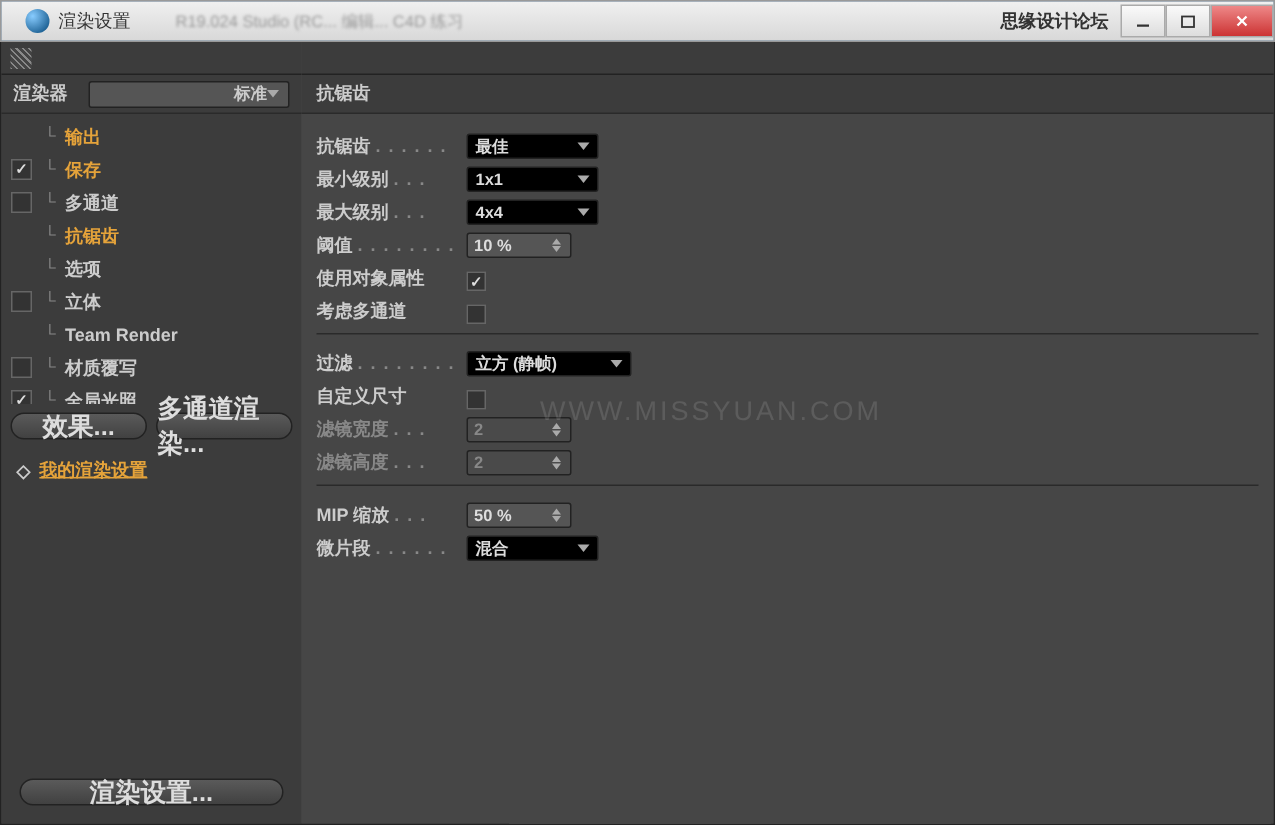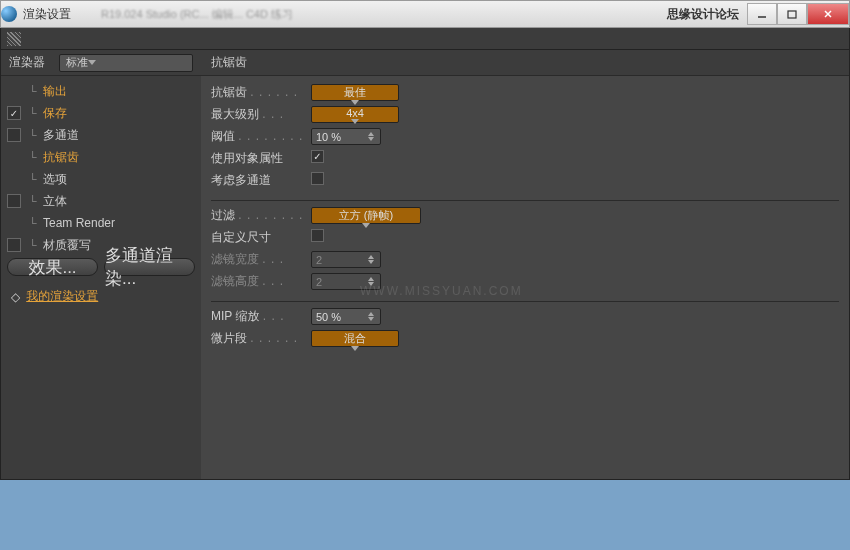--- a/index.html
+++ b/index.html
@@ -1,67 +1,67 @@
 <!DOCTYPE html>
 <html><head>
 <meta charset="utf-8">
 <style>
 * { margin: 0; padding: 0; box-sizing: border-box; font-family: "Microsoft YaHei", sans-serif; }
 body { width: 850px; height: 550px; background: #7aa3c8; overflow: hidden; }
-.titlebar { height: 28px; background: linear-gradient(#f0f0f0,#d8d8d8); display: flex; align-items: center; padding: 0 0; border: 1px solid #999; position: relative; }
+.titlebar { height: 28px; background: linear-gradient(#f0f0f0,#d8d8d8); display: flex; align-items: center; padding: 0 16px; border: 1px solid #999; position: relative; }
 .titlebar .app-icon { width: 16px; height: 16px; border-radius: 50%; background: radial-gradient(circle at 30% 30%, #8cf, #047); margin-right: 6px; }
 .titlebar .title { font-size: 12px; color: #333; }
 .titlebar .blur { font-size: 11px; color: #999; filter: blur(1px); margin-left: 30px; white-space: nowrap; overflow: hidden; }
 .titlebar .right { position: absolute; right: 0; display: flex; align-items: center; font-weight: bold; }
 .titlebar .forum { font-size: 12px; color: #333; margin-right: 8px; }
 .winbtns { display: flex; }
 .winbtn { width: 30px; height: 22px; border: 1px solid #aaa; display: flex; align-items: center; justify-content: center; font-size: 12px; background: linear-gradient(#fafafa,#ddd); }
 .winbtn.close { background: linear-gradient(#e88,#c33); color: #fff; width: 42px; }
 .winbtn svg { width: 10px; height: 10px; }
-.main { display: flex; height: 452px; background: #464646; border: 1px solid #222; border-top: none; }
+.main { display: flex; height: 522px; background: #464646; border: 1px solid #222; border-top: none; font-weight: bold; }
 .toolstrip { height: 22px; background: #3c3c3c; border-bottom: 1px solid #222; display: flex; align-items: center; padding-left: 6px; }
 .toolstrip .grid-icon { width: 14px; height: 14px; background: repeating-linear-gradient(45deg,#888 0 1px,#444 1px 3px); }
 .left { width: 200px; background: #3c3c3c; display: flex; flex-direction: column; font-size: 12px; color: #ccc; }
 .renderer-row { display: flex; align-items: center; height: 26px; padding: 0 8px; border-bottom: 1px solid #2a2a2a; }
 .renderer-row .lbl { width: 50px; }
-.dropdown { background: #555; border: 1px solid #222; height: 18px; display: flex; align-items: center; justify-content: flex-start; padding: 0 6px; font-size: 11px; color: #ccc; border-radius: 2px; flex: 1; }
+.dropdown { background: #555; border: 1px solid #222; height: 18px; display: flex; align-items: center; justify-content: flex-end; padding: 0 6px; font-size: 11px; color: #ccc; border-radius: 2px; flex: 1; }
 .dropdown .arrow { border-left: 4px solid transparent; border-right: 4px solid transparent; border-top: 5px solid #aaa; }
 .tree { flex: 1; padding: 4px 0; overflow: auto; }
 .tree-row { display: flex; align-items: center; height: 22px; padding-left: 6px; }
 .tree-row .cb { width: 14px; height: 14px; border: 1px solid #666; background: #333; margin-right: 8px; display: flex; align-items: center; justify-content: center; font-size: 10px; color: #ddd; }
 .tree-row .cb.checked::after { content: "✓"; }
 .tree-row .branch { width: 14px; color: #888; font-size: 11px; }
 .tree-row .txt { color: #ccc; }
 .tree-row .txt.orange { color: #e5a33a; }
 .tree-row.sel .txt { color: #e5a33a; }
 .btnrow { display: flex; gap: 6px; padding: 6px; }
 .btn { flex: 1; background: linear-gradient(#5a5a5a,#414141); border: 1px solid #222; border-radius: 9px; height: 18px; font-size: 17px; color: #ddd; display: flex; align-items: center; justify-content: center; }
 .presets { padding: 6px 10px; display: flex; align-items: center; gap: 6px; }
 .presets .icon { font-size: 12px; color: #ccc; }
 .presets .txt { color: #e5a33a; font-size: 12px; text-decoration: underline; }
 .bottom-btn { margin: auto 6px 6px; }
 .right-pane { flex: 1; background: #464646; display: flex; flex-direction: column; font-size: 12px; color: #ccc; }
 .section-header { height: 26px; display: flex; align-items: center; padding: 0 10px; border-bottom: 1px solid #2a2a2a; background: #3c3c3c; }
 .content { padding: 8px 10px; }
-.field-row { display: flex; align-items: flex-start; height: 22px; }
+.field-row { display: flex; align-items: flex-end; height: 22px; }
 .field-row .flabel { width: 100px; white-space: nowrap; overflow: hidden; }
 .dots { color: #888; letter-spacing: 1px; }
-.val-dd { width: 88px; background: #a16207; border: 1px solid #222; height: 17px; display: flex; align-items: center; justify-content: space-between; padding: 0 17px; font-size: 11px; color: #ddd; border-radius: 2px; flex-direction: column; }
+.val-dd { width: 88px; background: #000000; border: 1px solid #222; height: 17px; display: flex; align-items: center; justify-content: space-between; padding: 0 5px; font-size: 11px; color: #ddd; border-radius: 2px; }
 .val-dd.wide { width: 110px; }
 .val-dd .arrow { border-left: 4px solid transparent; border-right: 4px solid transparent; border-top: 5px solid #aaa; }
 .spinner { width: 70px; background: #555; border: 1px solid #222; height: 17px; display: flex; align-items: center; padding: 0 4px; font-size: 11px; color: #ddd; border-radius: 2px; position: relative; }
 .spinner.disabled { background: #4a4a4a; color: #888; }
 .spinner .spin { position: absolute; right: 2px; width: 10px; display: flex; flex-direction: column; gap: 1px; }
 .spinner .spin div { width: 0; height: 0; border-left: 3px solid transparent; border-right: 3px solid transparent; }
 .spinner .spin .up { border-bottom: 4px solid #aaa; }
 .spinner .spin .dn { border-top: 4px solid #aaa; }
 .chk { width: 13px; height: 13px; border: 1px solid #666; background: #333; display: flex; align-items: center; justify-content: center; font-size: 10px; color: #ddd; }
 .chk.checked::after { content: "✓"; }
 .divider { height: 1px; background: #2a2a2a; margin: 6px 0; }
-.watermark { position: absolute; top: 284px; left: 360px; color: rgba(255,255,255,0.12); font-size: 12px; letter-spacing: 2px; pointer-events: none; }
+.watermark { position: absolute; top: 264px; left: 360px; color: rgba(255,255,255,0.12); font-size: 18px; letter-spacing: 2px; pointer-events: none; }
 .field-row.disabled { color: #888; }
 </style>
 </head>
 <body>
 
 <div class="titlebar">
   <div class="app-icon"></div>
   <div class="title">渲染设置</div>
   <div class="blur">R19.024 Studio (RC... 编辑... C4D 练习</div>
   <div class="right">
@@ -148,34 +148,44 @@
       </div>
     <div class="btnrow">
       <div class="btn">效果...</div>
       <div class="btn">多通道渲染...</div>
     </div>
     <div class="presets">
       <span class="icon">◇</span>
       <span class="txt">我的渲染设置</span>
     </div>
     <div style="flex:1"></div>
+    <div class="btnrow bottom-btn">
+      <div class="btn">渲染设置...</div>
+    </div>
   </div>
 
   <div class="right-pane">
     <div class="toolstrip" style="background:#3c3c3c"></div>
     <div class="section-header">抗锯齿</div>
     <div class="content">
       <div class="field-row">
         <span class="flabel"><span>抗锯齿</span> <span class="dots">. . . . . .</span></span>
         <div class="val-dd">
             <span>最佳</span>
             <span class="arrow"></span>
           </div>
       </div>
       <div class="field-row">
+        <span class="flabel"><span>最小级别</span> <span class="dots">. . .</span></span>
+        <div class="val-dd">
+            <span>1x1</span>
+            <span class="arrow"></span>
+          </div>
+      </div>
+      <div class="field-row">
         <span class="flabel"><span>最大级别</span> <span class="dots">. . .</span></span>
         <div class="val-dd">
             <span>4x4</span>
             <span class="arrow"></span>
           </div>
       </div>
       <div class="field-row">
         <span class="flabel"><span>阈值</span> <span class="dots">. . . . . . . .</span></span>
         <div class="spinner">
             <span>10 %</span>

